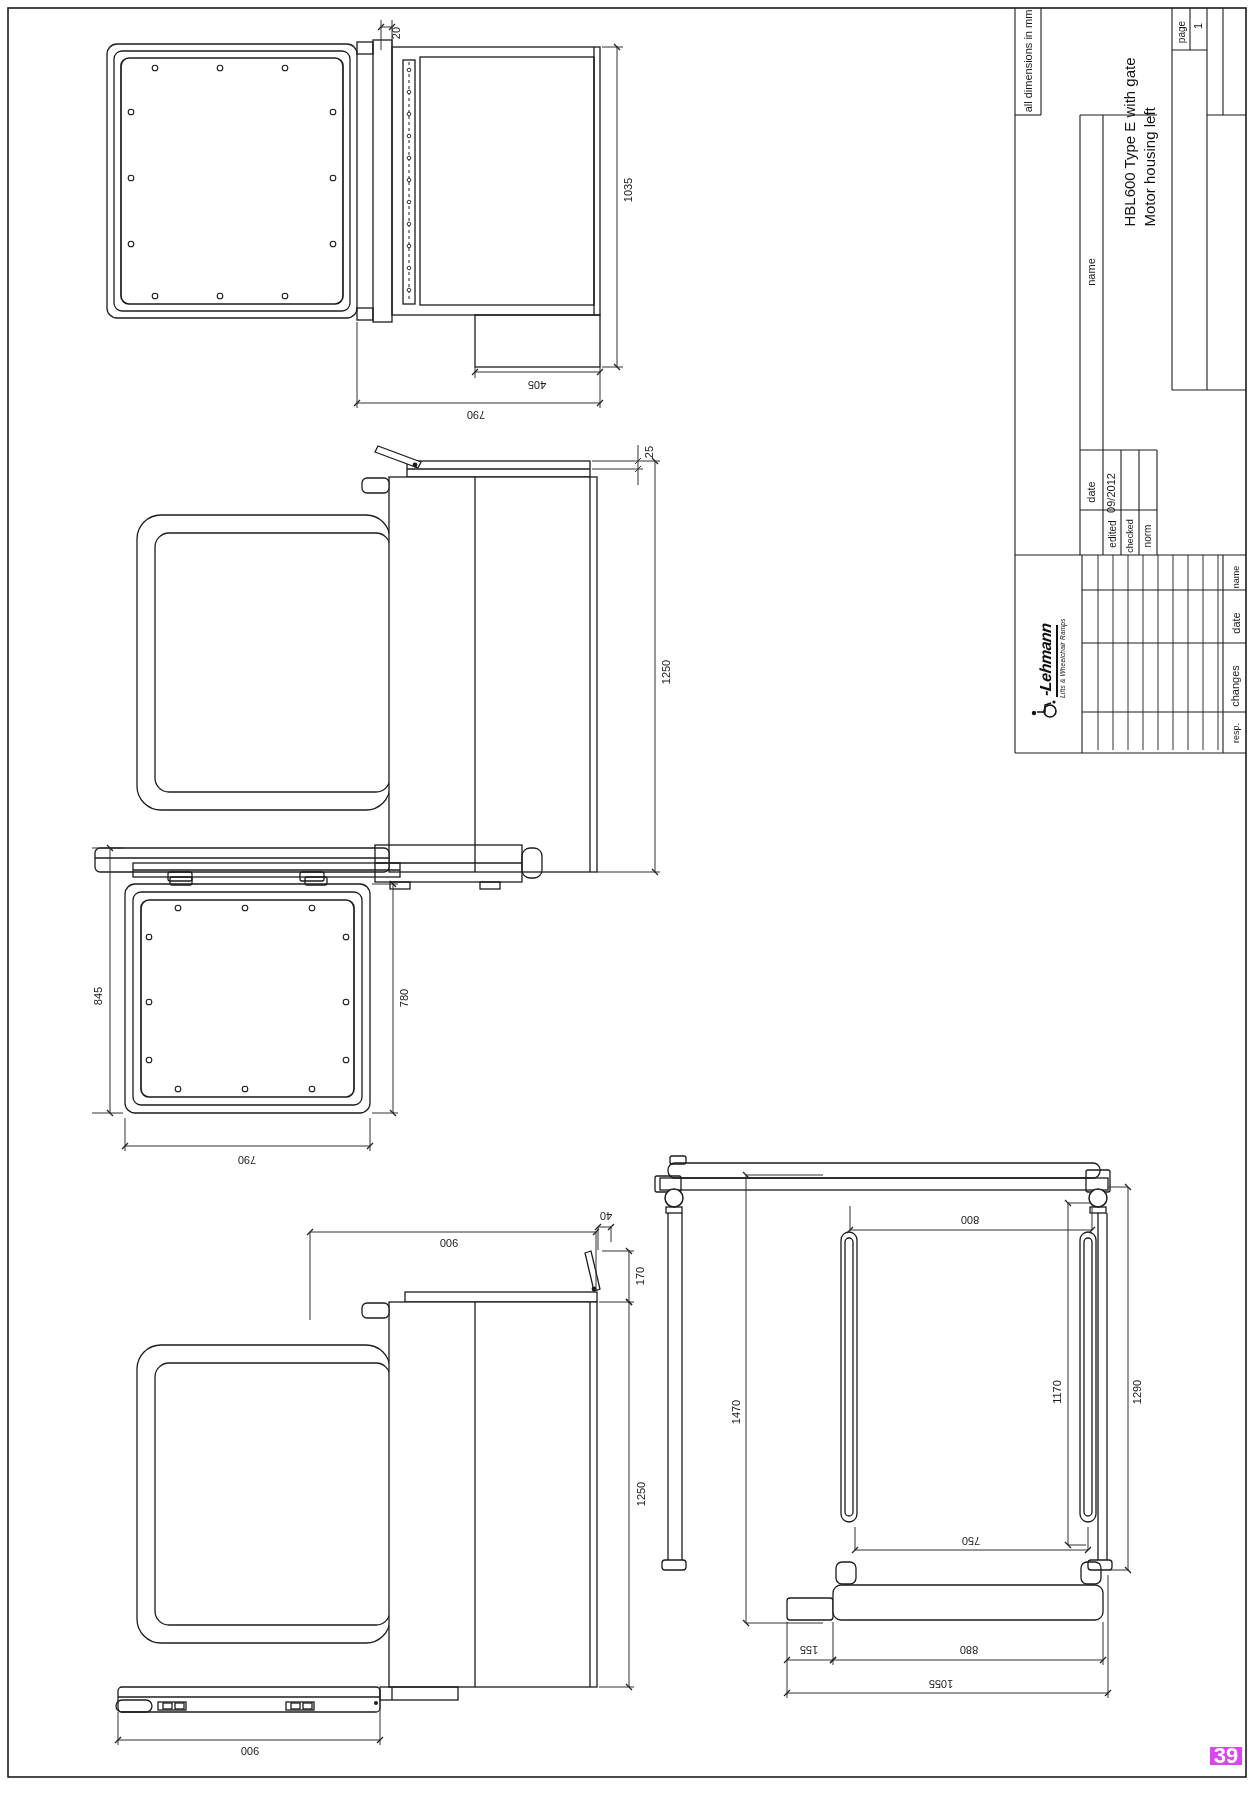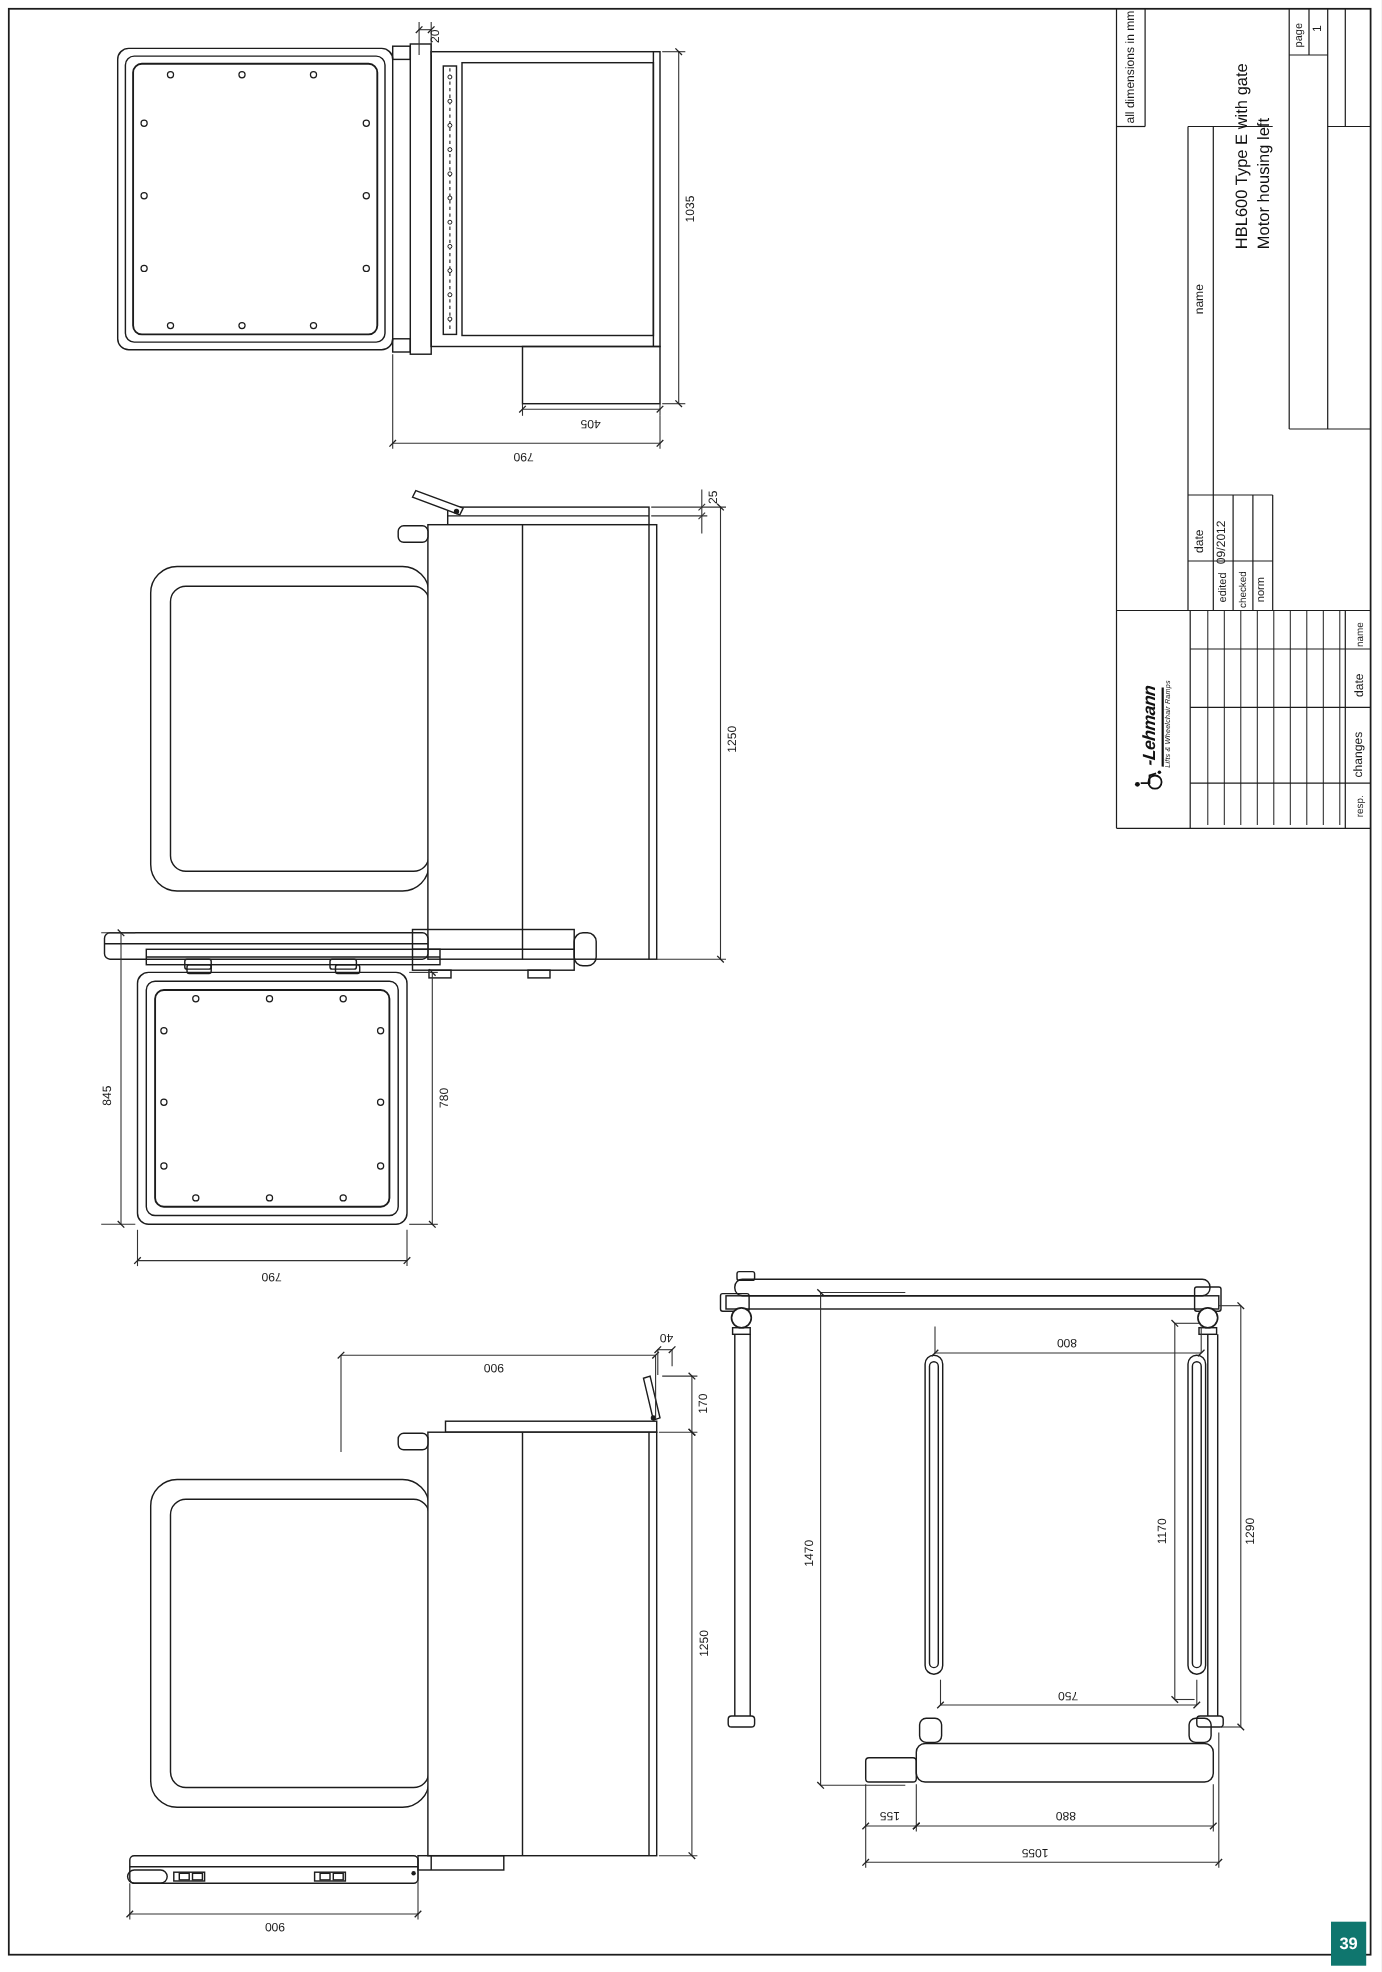--- a/index.html
+++ b/index.html
@@ -13,22 +13,22 @@
   .tb-small{font-size:10px;}
   .tb-tiny{font-size:9px;}
   .tb-title{position:absolute;transform:translate(-50%,-50%) rotate(-90deg);
             color:#111;font-size:15px;line-height:20px;white-space:nowrap;text-align:left;}
   .logo-wrap{position:absolute;transform:translate(-50%,-50%) rotate(-90deg);
              width:120px;text-align:left;color:#111;}
   .logo-row{display:flex;align-items:flex-end;gap:2px;}
   .logo-brand{font-size:16px;font-weight:bold;font-style:italic;letter-spacing:-0.5px;
               border-bottom:2.5px solid #111;padding-bottom:1px;transform:skewX(-6deg);}
   .logo-tag{font-size:6.5px;font-style:italic;margin-top:1px;margin-left:22px;letter-spacing:0.2px;}
-  .page-badge{position:absolute;left:1210px;top:1747px;width:32px;height:40px;background:#0f766e;
-              color:#fff;font-size:15px;font-weight:bold;display:flex;align-items:center;justify-content:center;}
+  .page-badge{position:absolute;left:1210px;top:1747px;width:32px;height:18px;background:#d946ef;
+              color:#fff;font-size:22px;font-weight:bold;display:flex;align-items:center;justify-content:center;}
 </style>
 </head>
 <body>
 
 <div id="sheet">
 
 <svg id="lineart" width="1256" height="1793" viewBox="0 0 1256 1793" fill="none" stroke="#1c1c1c" stroke-width="1.3">
   <defs>
     <marker id="tk" markerWidth="10" markerHeight="10" refX="5" refY="5" orient="auto">
       <path d="M2,8 L8,2" stroke="#222" stroke-width="1.2"></path>

